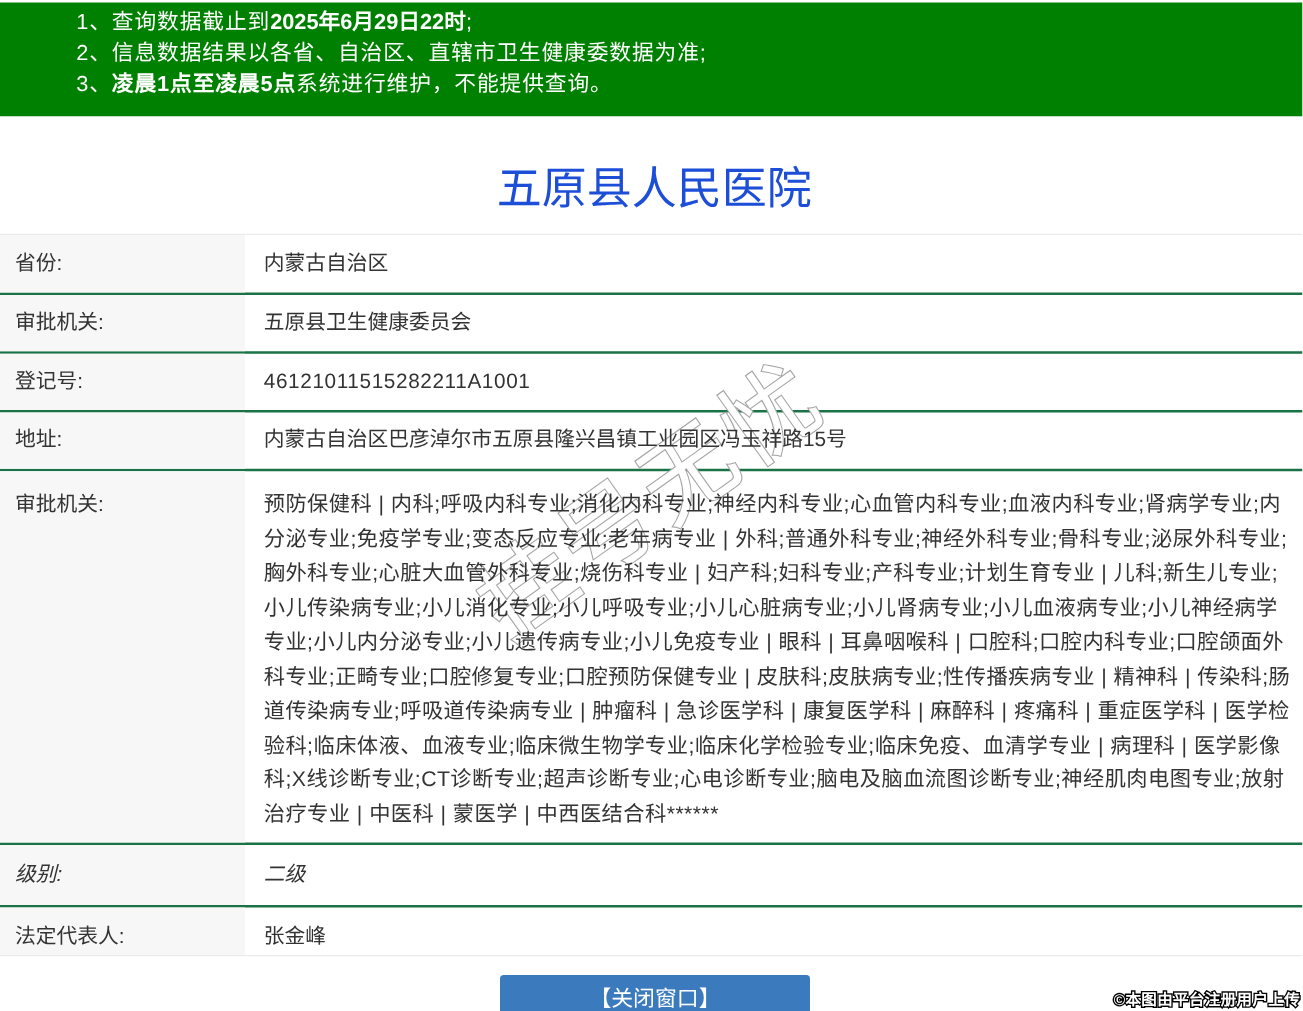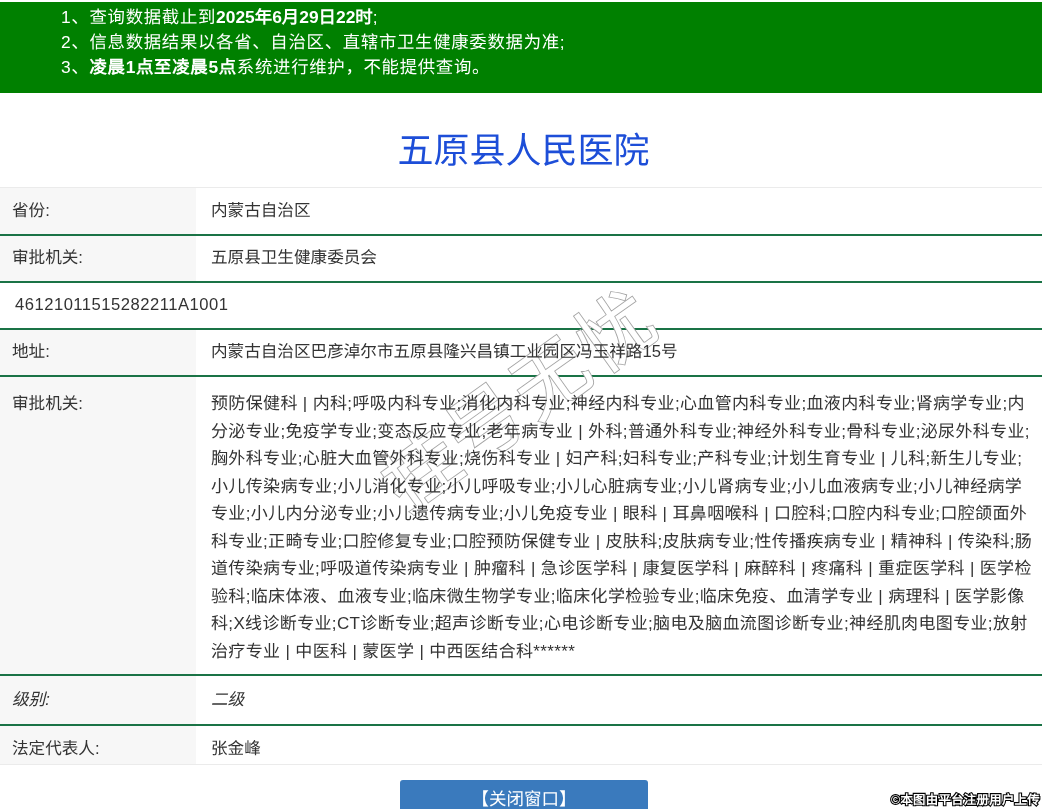--- a/index.html
+++ b/index.html
@@ -69,20 +69,21 @@
   <div class="tbl">
     <div class="row r1">
       <div class="lbl"><span class="txt">省份:</span></div>
       <div class="val"><span class="txt">内蒙古自治区</span></div>
     </div>
     <div class="row r2">
       <div class="lbl"><span class="txt">审批机关:</span></div>
       <div class="val"><span class="txt">五原县卫生健康委员会</span></div>
     </div>
     <div class="row r3">
+      <div class="lbl"><span class="txt">登记号:</span></div>
       <div class="val"><span class="txt">46121011515282211A1001</span></div>
     </div>
     <div class="row r4">
       <div class="lbl"><span class="txt">地址:</span></div>
       <div class="val"><span class="txt">内蒙古自治区巴彦淖尔市五原县隆兴昌镇工业园区冯玉祥路15号</span></div>
     </div>
     <div class="row r5">
       <div class="lbl"><span class="txt">审批机关:</span></div>
       <div class="val"><span class="txt">预防保健科 | 内科;呼吸内科专业;消化内科专业;神经内科专业;心血管内科专业;血液内科专业;肾病学专业;内<br>分泌专业;免疫学专业;变态反应专业;老年病专业 | 外科;普通外科专业;神经外科专业;骨科专业;泌尿外科专业;<br>胸外科专业;心脏大血管外科专业;烧伤科专业 | 妇产科;妇科专业;产科专业;计划生育专业 | 儿科;新生儿专业;<br>小儿传染病专业;小儿消化专业;小儿呼吸专业;小儿心脏病专业;小儿肾病专业;小儿血液病专业;小儿神经病学<br>专业;小儿内分泌专业;小儿遗传病专业;小儿免疫专业 | 眼科 | 耳鼻咽喉科 | 口腔科;口腔内科专业;口腔颌面外<br>科专业;正畸专业;口腔修复专业;口腔预防保健专业 | 皮肤科;皮肤病专业;性传播疾病专业 | 精神科 | 传染科;肠<br>道传染病专业;呼吸道传染病专业 | 肿瘤科 | 急诊医学科 | 康复医学科 | 麻醉科 | 疼痛科 | 重症医学科 | 医学检<br>验科;临床体液、血液专业;临床微生物学专业;临床化学检验专业;临床免疫、血清学专业 | 病理科 | 医学影像<br>科;X线诊断专业;CT诊断专业;超声诊断专业;心电诊断专业;脑电及脑血流图诊断专业;神经肌肉电图专业;放射<br>治疗专业 | 中医科 | 蒙医学 | 中西医结合科******</span></div>
     </div>

